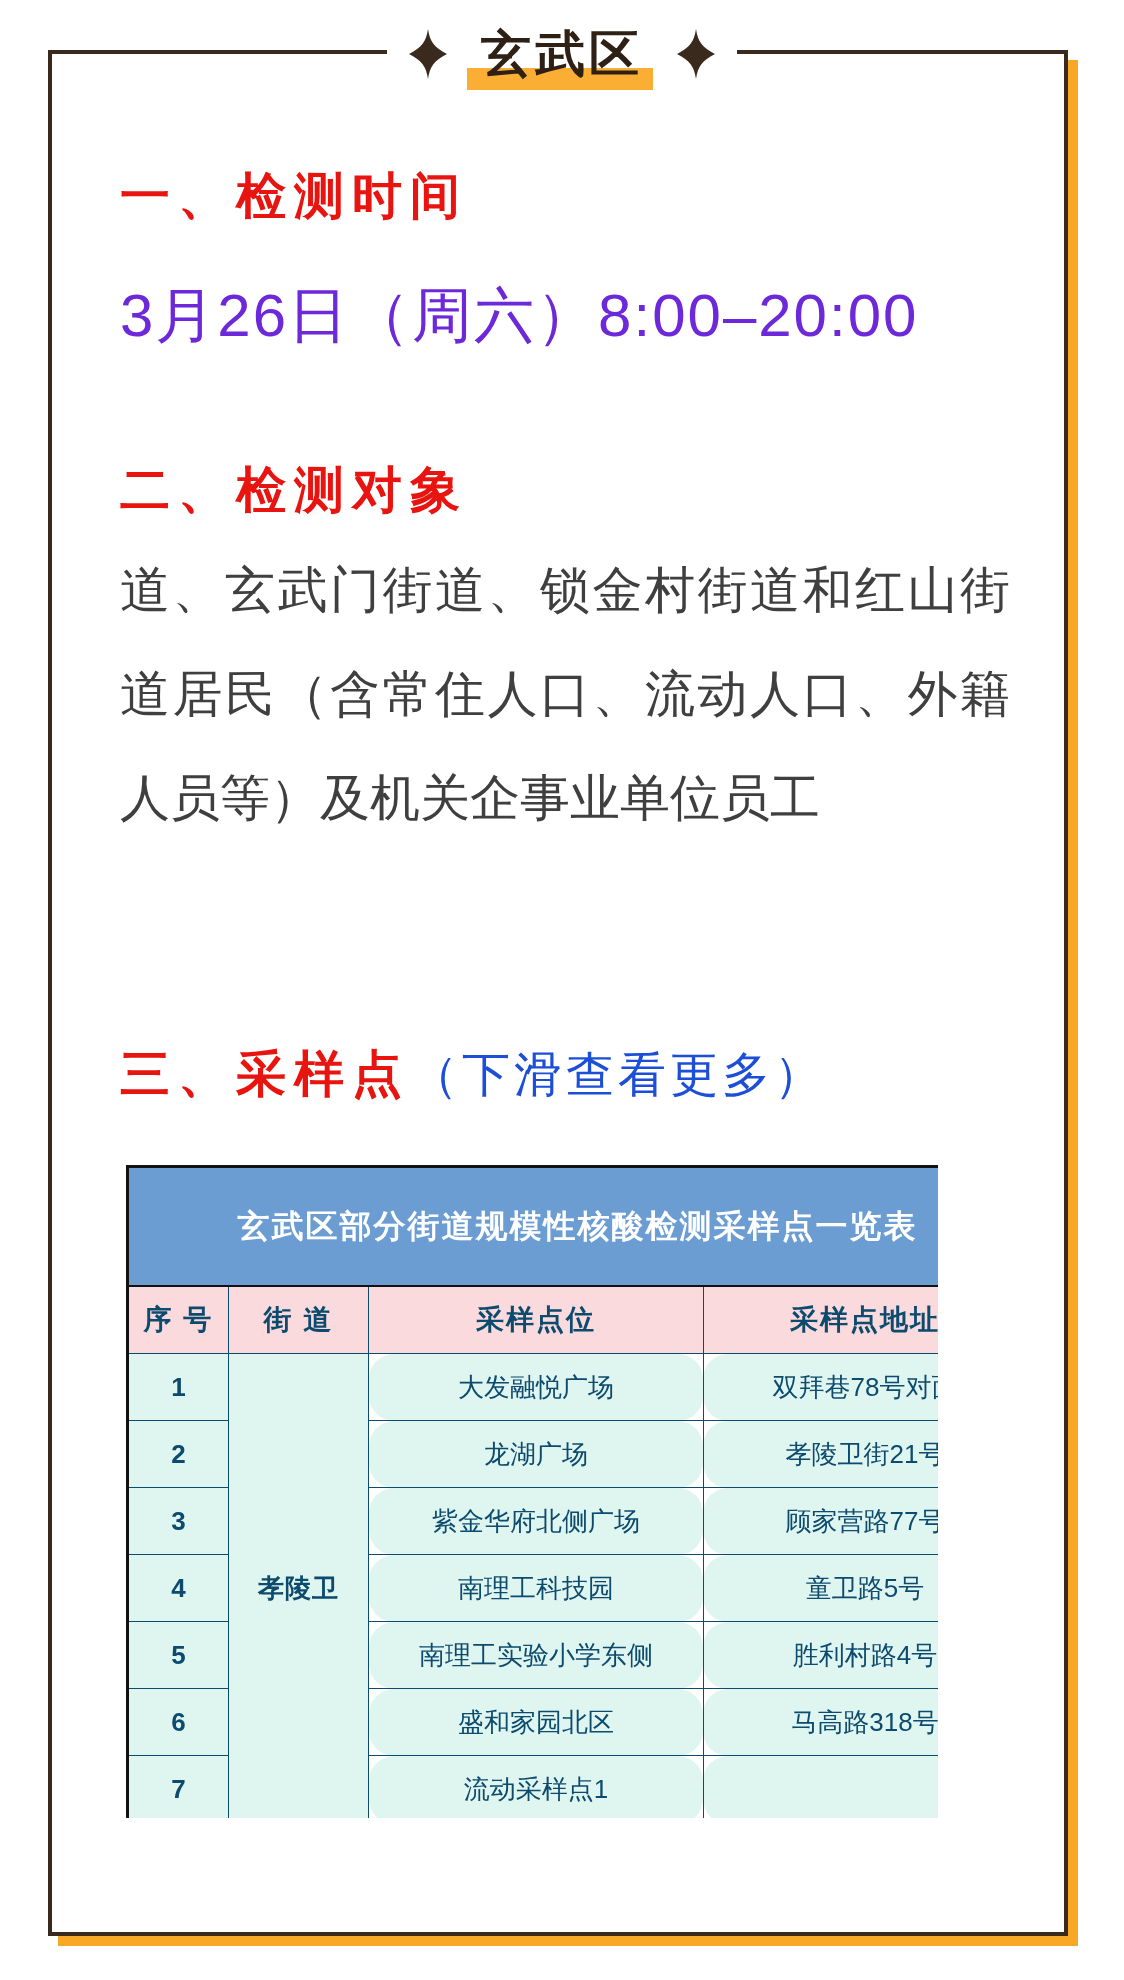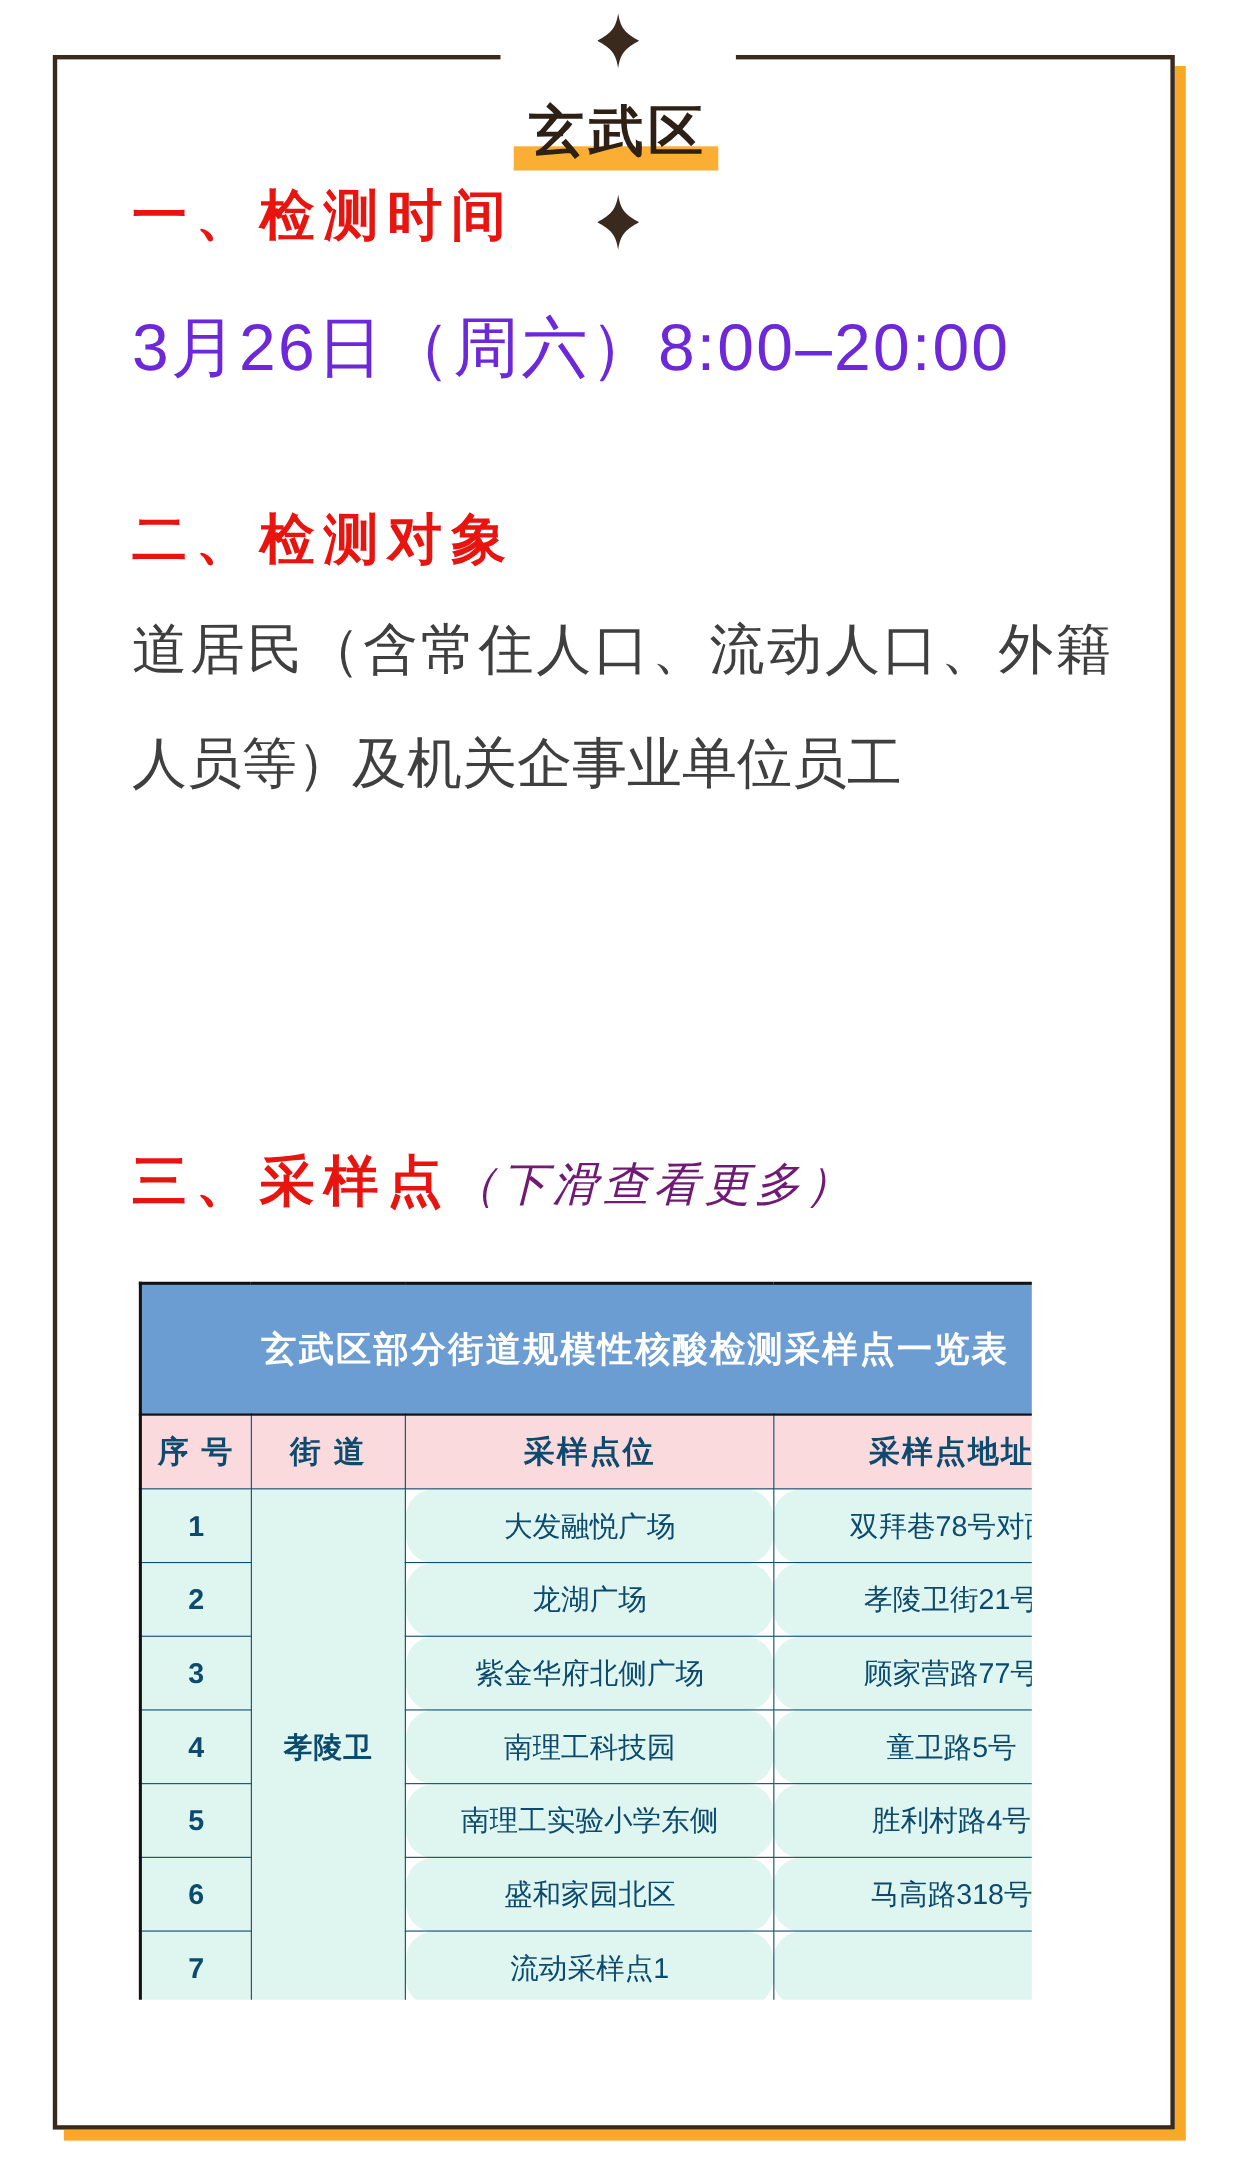--- a/index.html
+++ b/index.html
@@ -11,38 +11,38 @@
   }
   .card-frame {
     position:absolute; left:48px; top:50px; width:1012px; height:1878px;
     border:4px solid #3a2a1e;
     box-shadow:10px 10px 0 #f9a826;
     background:transparent;
   }
   .title-wrap {
     position:absolute; top:12px; left:50%; transform:translateX(-50%);
     display:flex; align-items:center; gap:30px;
-    background:#ffffff; padding:0 22px; height:84px; z-index:5;flex-direction:column;
+    background:#ffffff; padding:0 22px; height:84px; z-index:5;
   }
   .star { flex:0 0 auto; }
   .district-title {
     position:relative; z-index:0;
     font-size:50px; font-weight:bold; color:#2e2014; letter-spacing:4px;
     line-height:1.1; padding:0 4px;
   }
   .district-title::after {
     content:""; position:absolute; left:-10px; right:-6px; bottom:-8px;
     height:22px; background:#fbae34; z-index:-1;
   }
   .sec-heading {
     position:absolute; left:120px; margin:0;
     font-size:50px; font-weight:bold; color:#e8140f;
     letter-spacing:8px; line-height:1.15; white-space:nowrap;
   }
-  .heading-note { color:#701a75; font-weight:500; letter-spacing:4px; font-size:42px;font-style:italic; }
+  .heading-note { color:#1d4ed8; font-weight:500; letter-spacing:4px; font-size:48px; }
   .body-line {
     position:absolute; left:120px; width:890px; margin:0;
     font-size:60px; color:#6d28d9; line-height:1.2; letter-spacing:2px;
     white-space:nowrap;
   }
   .para {
     position:absolute; left:120px; top:538px; width:890px;
     font-size:50px; color:#3f3f3f; line-height:104px;
   }
   .jline { width:100%; }
@@ -90,20 +90,21 @@
     <svg class="star" width="38" height="50" viewBox="0 0 38 50">
       <path d="M19 0 C21 13 25 18 38 25 C25 32 21 37 19 50 C17 37 13 32 0 25 C13 18 17 13 19 0 Z" fill="#3a2a1e"></path>
     </svg>
   </div>
 
   <h2 class="sec-heading" style="top:168px">一、检测时间</h2>
   <p class="body-line" style="top:280px">3月26日（周六）8:00–20:00</p>
 
   <h2 class="sec-heading" style="top:462px">二、检测对象</h2>
   <div class="para">
+    <div class="jline just">道、玄武门街道、锁金村街道和红山街</div>
     <div class="jline just">道居民（含常住人口、流动人口、外籍</div>
     <div class="jline">人员等）及机关企事业单位员工</div>
   </div>
 
   <h2 class="sec-heading" style="top:1046px"><span>三、采样点</span><span class="heading-note">（下滑查看更多）</span></h2>
 
   <div class="table-clip">
     <table class="sample-table">
       <colgroup>
         <col class="c-no">

